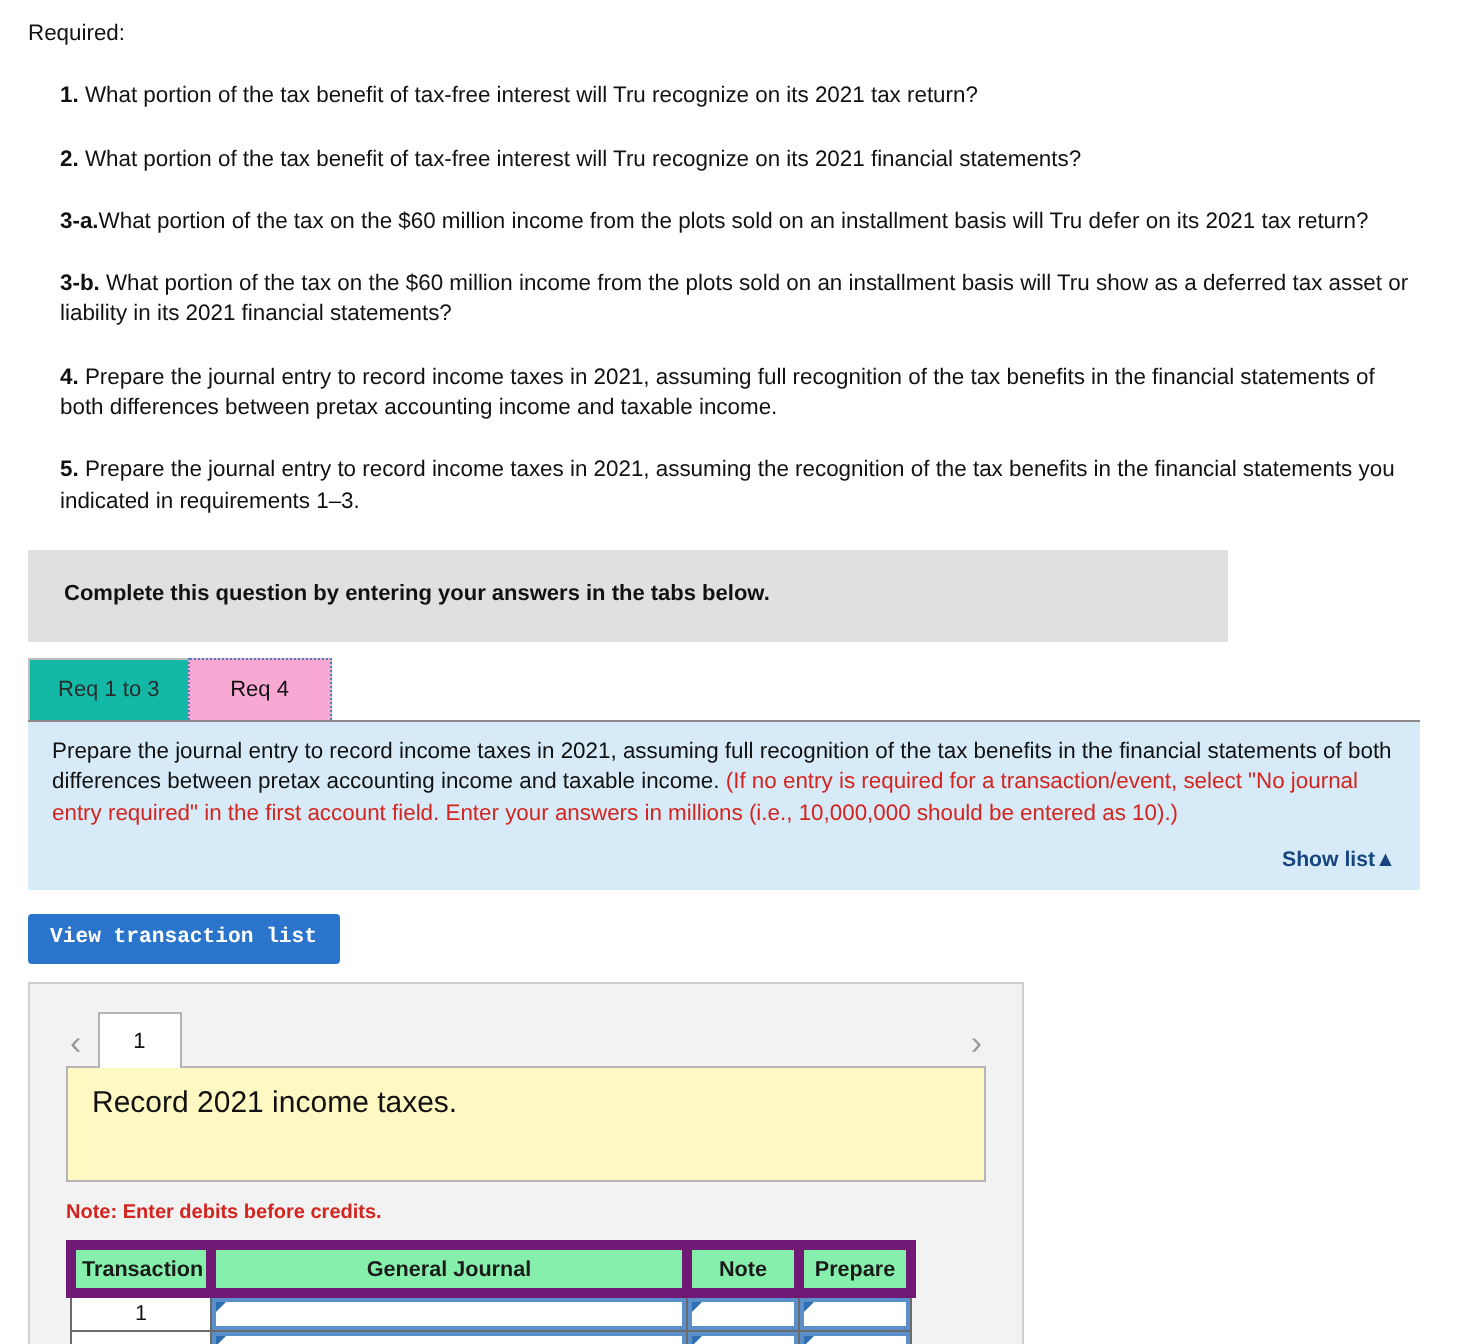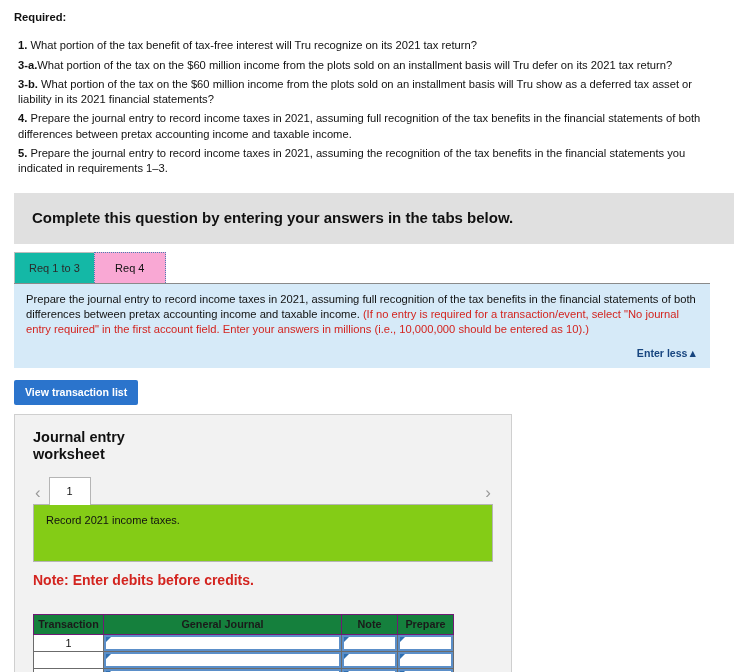--- a/index.html
+++ b/index.html
@@ -17,39 +17,39 @@
   }
 
   
   .requirements {
     padding: 10px 14px 0 14px;
     font-size: 11.2px;
     line-height: 15.3px;
     color: #111111;
   }
   .requirements .req-heading {
-    font-weight: bold;
+    font-weight: normal;
     margin-bottom: 13px;
   }
   .requirements p {
-    margin: 4px;
+    margin: 16px;
   }
   .requirements .num {
     font-weight: bold;
   }
 
   
   .complete-bar {
     margin: 16px 14px 0 14px;
-    width: 720px;
+    width: 600px;
     box-sizing: border-box;
     background: #e0e0e0;
     padding: 16px 18px 18px 18px;
     font-weight: bold;
-    font-size: 15px;
+    font-size: 11px;
     color: #111;
   }
 
   
   .tabstrip {
     margin: 8px 0 0 14px;
     display: flex;
     align-items: flex-end;
     height: 31px;
   }
@@ -107,21 +107,21 @@
     margin: 12px 0 0 14px;
     display: inline-block;
     background: #2b74cc;
     color: #ffffff;
     font-weight: bold;
     font-size: 10.6px;
     padding: 6px 11px 7px 11px;
     border: none;
     border-radius: 2px;
     cursor: pointer;
-    font-family: Liberation Sans, sans-serif;
+    font-family: Liberation Mono, monospace;
   }
 
   
   .worksheet {
     margin: 9px 0 0 14px;
     width: 498px;
     box-sizing: border-box;
     background: #f2f2f2;
     border: 1px solid #cfcfcf;
     padding: 14px 18px 18px 18px;
@@ -167,45 +167,45 @@
     align-items: center;
     justify-content: center;
     font-size: 11px;
     color: #111;
     position: relative;
     z-index: 2;
     cursor: pointer;
   }
   .ws-desc {
     box-sizing: border-box;
-    background: #84cc16;
+    background: #fef9c3;
     border: 1px solid #b5b5b5;
     height: 58px;
     padding: 9px 12px;
-    font-size: 11px;
+    font-size: 15px;
     color: #111;
     margin-top: -1px;
   }
   .note-red {
     color: #d3241f;
-    font-size: 14px;
-    font-weight: bold;
-    margin: 10px 0 26px 0;
+    font-size: 10px;
+    font-weight: bold;
+    margin: 10px 0 8px 0;
   }
 
   
   table.journal {
     border-collapse: collapse;
     table-layout: fixed;
     width: 420px;
     border: 1px solid #6b6b6b;
   }
   table.journal th {
-    background: #15803d;
-    border: 1px solid #701a75;
+    background: #86efac;
+    border: 5px solid #701a75;
     font-size: 10.8px;
     font-weight: bold;
     color: #1a1a1a;
     height: 17px;
     padding: 1px 3px;
     text-align: center;
   }
   table.journal td {
     border: 1px solid #6b6b6b;
     height: 16px;
@@ -243,47 +243,47 @@
 </style>
 </head>
 <body>
 
 
 
 
 <div class="requirements">
   <div class="req-heading">Required:</div>
   <p><span class="num">1.</span><span> What portion of the tax benefit of tax-free interest will Tru recognize on its 2021 tax return?</span></p>
+  <p><span class="num">2.</span><span> What portion of the tax benefit of tax-free interest will Tru recognize on its 2021 financial statements?</span></p>
   <p><span class="num">3-a.</span><span>What portion of the tax on the $60 million income from the plots sold on an installment basis will Tru defer on its 2021 tax return?</span></p>
   <p><span class="num">3-b.</span><span> What portion of the tax on the $60 million income from the plots sold on an installment basis will Tru show as a deferred tax asset or liability in its 2021 financial statements?</span></p>
   <p><span class="num">4.</span><span> Prepare the journal entry to record income taxes in 2021, assuming full recognition of the tax benefits in the financial statements of both differences between pretax accounting income and taxable income.</span></p>
   <p><span class="num">5.</span><span> Prepare the journal entry to record income taxes in 2021, assuming the recognition of the tax benefits in the financial statements you indicated in requirements 1–3.</span></p>
 </div>
 
 
 <div class="complete-bar">Complete this question by entering your answers in the tabs below.</div>
 
 
 <div class="tabstrip">
   <div class="tab">Req 1 to 3</div>
   <div class="tab active">Req 4</div>
 </div>
 
 
 <div class="blue-panel">
   <span>Prepare the journal entry to record income taxes in 2021, assuming full recognition of the tax benefits in the financial statements of both differences between pretax accounting income and taxable income. </span><span class="red">(If no entry is required for a transaction/event, select "No journal entry required" in the first account field. Enter your answers in millions (i.e., 10,000,000 should be entered as 10).)</span>
-  <div class="show-less">Enter less▲</div>
+  <div class="show-less">Show list▲</div>
 </div>
 
 
 <button class="btn-view">View transaction list</button>
 
 
 <div class="worksheet">
-  <div class="ws-title">Journal entry worksheet</div>
 
   <div class="ws-pager">
     <span class="pg-arrow">‹</span>
     <div class="pg-tab">1</div>
     <span class="pg-arrow right">›</span>
   </div>
 
   <div class="ws-desc">Record 2021 income taxes.</div>
 
   <div class="note-red">Note: Enter debits before credits.</div>

